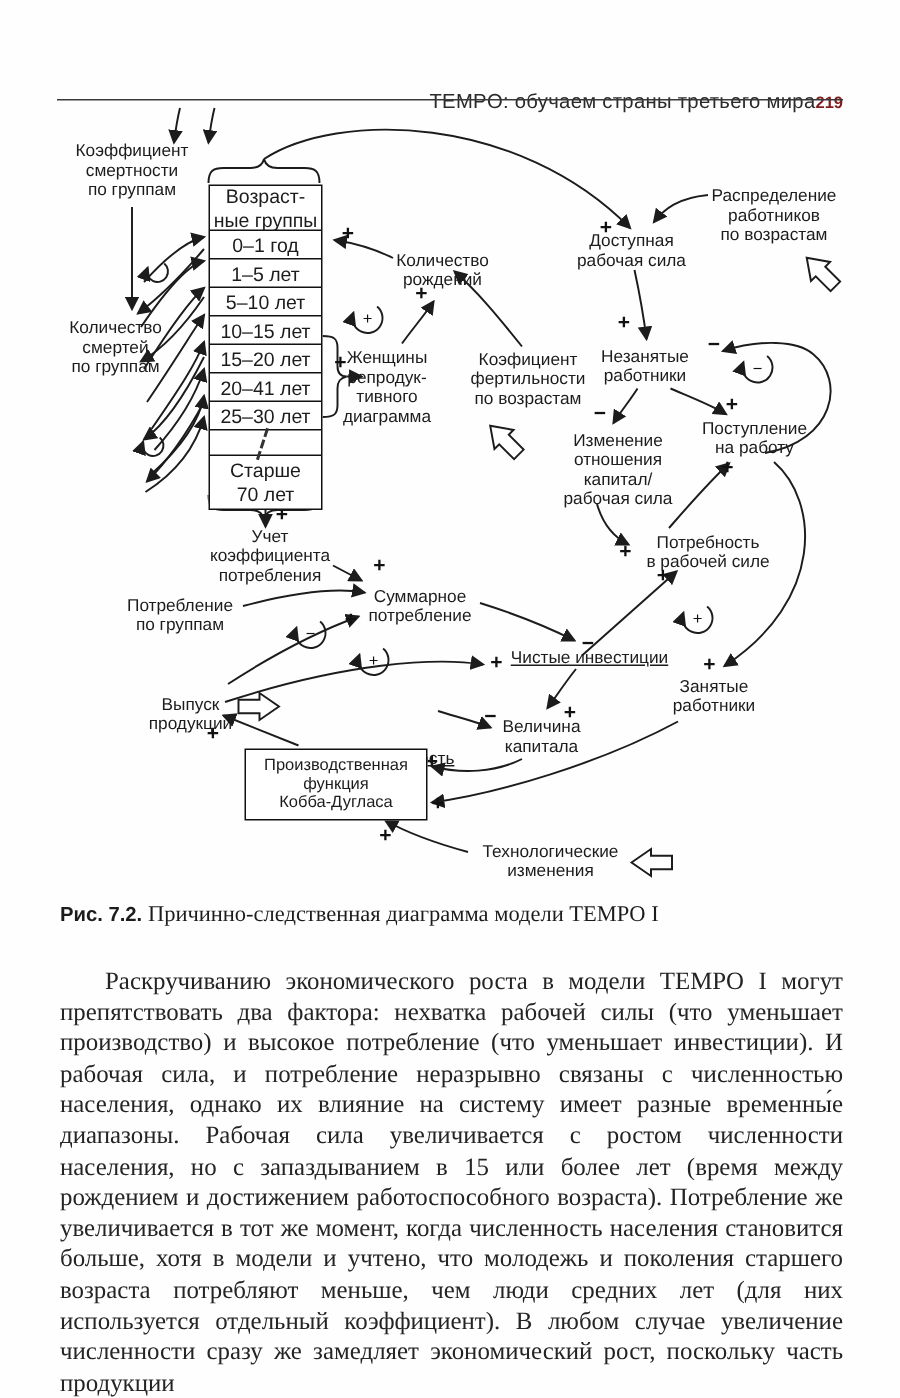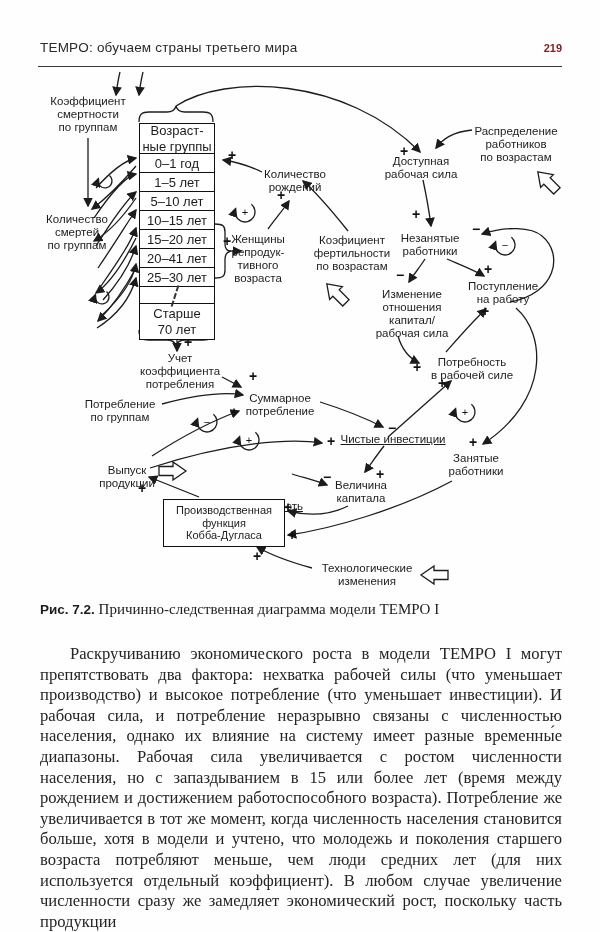--- a/index.html
+++ b/index.html
@@ -1,19 +1,19 @@
 <!DOCTYPE html>
 <html><head>
 <meta charset="utf-8">
 <style>
   html,body{margin:0;padding:0;background:#e8e8e8;}
   .page{position:relative;width:600px;height:932px;background:#fefefe;margin:0 auto;
         font-family:"Liberation Sans",sans-serif;color:#1c1c1c;overflow:hidden;}
   
-  .hdr{position:absolute;left:40px;right:38px;top:40px;display:flex;justify-content:space-between;align-items:baseline;}
+  .hdr{position:absolute;left:40px;right:38px;top:60px;display:flex;justify-content:flex-end;align-items:baseline;}
   .hdr-title{font-size:13.5px;letter-spacing:.2px;color:#2a2a2a;}
   .hdr-page{font-size:11px;font-weight:bold;color:#7f1d1d;}
   .hdr-rule{position:absolute;left:38px;right:38px;top:66px;border-bottom:1.6px solid #3a3a3a;}
   
   .diagram{position:absolute;left:0;top:68px;width:600px;height:535px;}
   .diagram svg{position:absolute;left:0;top:0;}
   .nd{position:absolute;transform:translateX(-50%);text-align:center;
       font-size:11.5px;line-height:1.14;white-space:pre-line;color:#1c1c1c;}
   .nowrap{white-space:pre;text-decoration:underline;}
   .sg{font:bold 14px "Liberation Sans",sans-serif;fill:#111;text-anchor:middle;}
@@ -196,21 +196,21 @@
 смертности
 по группам</div>
     <div class="nd" style="left:77px;top:145px;">Количество
 смертей
 по группам</div>
     <div class="nd" style="left:295px;top:100px;">Количество
 рождений</div>
     <div class="nd" style="left:258px;top:165px;">Женщины
 репродук-
 тивного
-возраста</div>
+диаграмма</div>
     <div class="nd" style="left:352px;top:166px;">Коэфициент
 фертильности
 по возрастам</div>
     <div class="nd" style="left:421px;top:87px;">Доступная
 рабочая сила</div>
     <div class="nd" style="left:516px;top:57px;">Распределение
 работников
 по возрастам</div>
     <div class="nd" style="left:430px;top:164px;">Незанятые
 работники</div>

